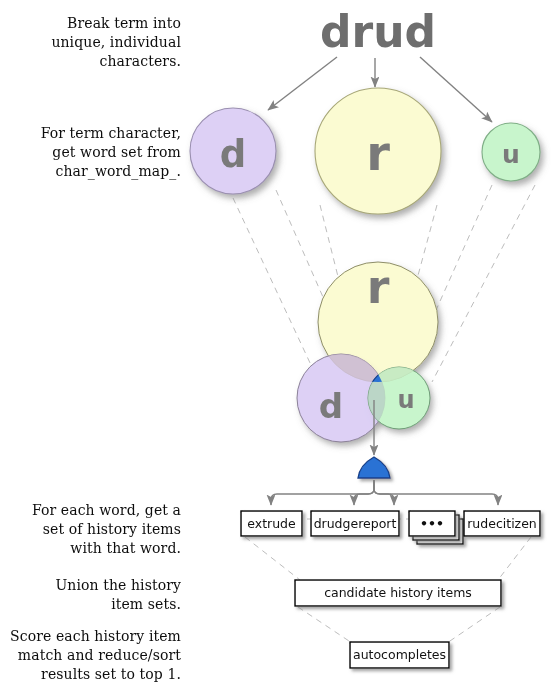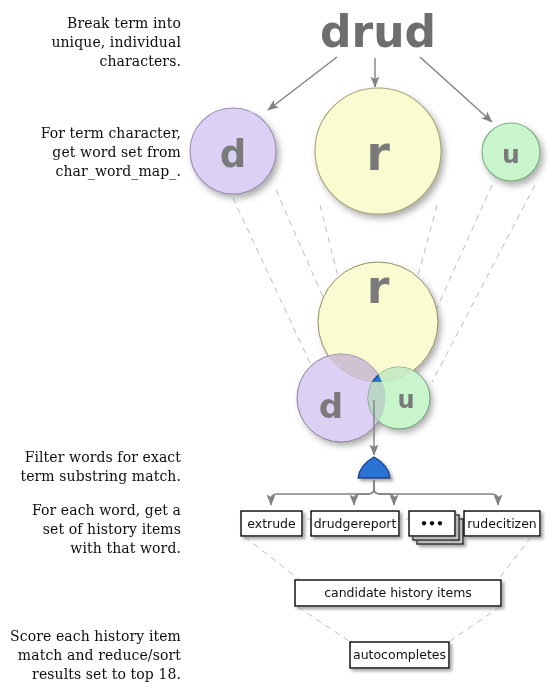--- a/index.html
+++ b/index.html
@@ -72,31 +72,31 @@
 
   <div class="step-text" style="left:0px; top:14px; width:181px;">Break term into
 unique, individual
 characters.</div>
 
   <div class="step-text" style="left:0px; top:124px; width:181px;">For term character,
 get word set from
 char_word_map_.</div>
 
 
-  <div class="step-text" style="left:0px; top:448px; width:181px;">Filter words for exact
-term substring match.</div>
 
   <div class="step-text" style="left:0px; top:501px; width:181px;">For each word, get a
 set of history items
 with that word.</div>
 
+  <div class="step-text" style="left:0px; top:576px; width:181px;">Union the history
+item sets.</div>
 
   <div class="step-text" style="left:0px; top:627px; width:181px;">Score each history item
 match and reduce/sort
-results set to top 18.</div>
+results set to top 1.</div>
 
   <svg id="diagram-svg" viewBox="0 0 553 690">
     <defs>
       <marker id="arrowhead" markerWidth="9" markerHeight="9" refX="7.5" refY="3.2" orient="auto" markerUnits="strokeWidth">
         <path d="M0,0 L8,3.2 L0,6.4 L1.8,3.2 z" fill="#828282"></path>
       </marker>
       <filter id="blobShadow" x="-40%" y="-40%" width="190%" height="190%">
         <feDropShadow dx="3" dy="4" stdDeviation="3" flood-color="#6d6d6d" flood-opacity="0.55"></feDropShadow>
       </filter>
       <filter id="boxShadow" x="-30%" y="-30%" width="180%" height="180%">

